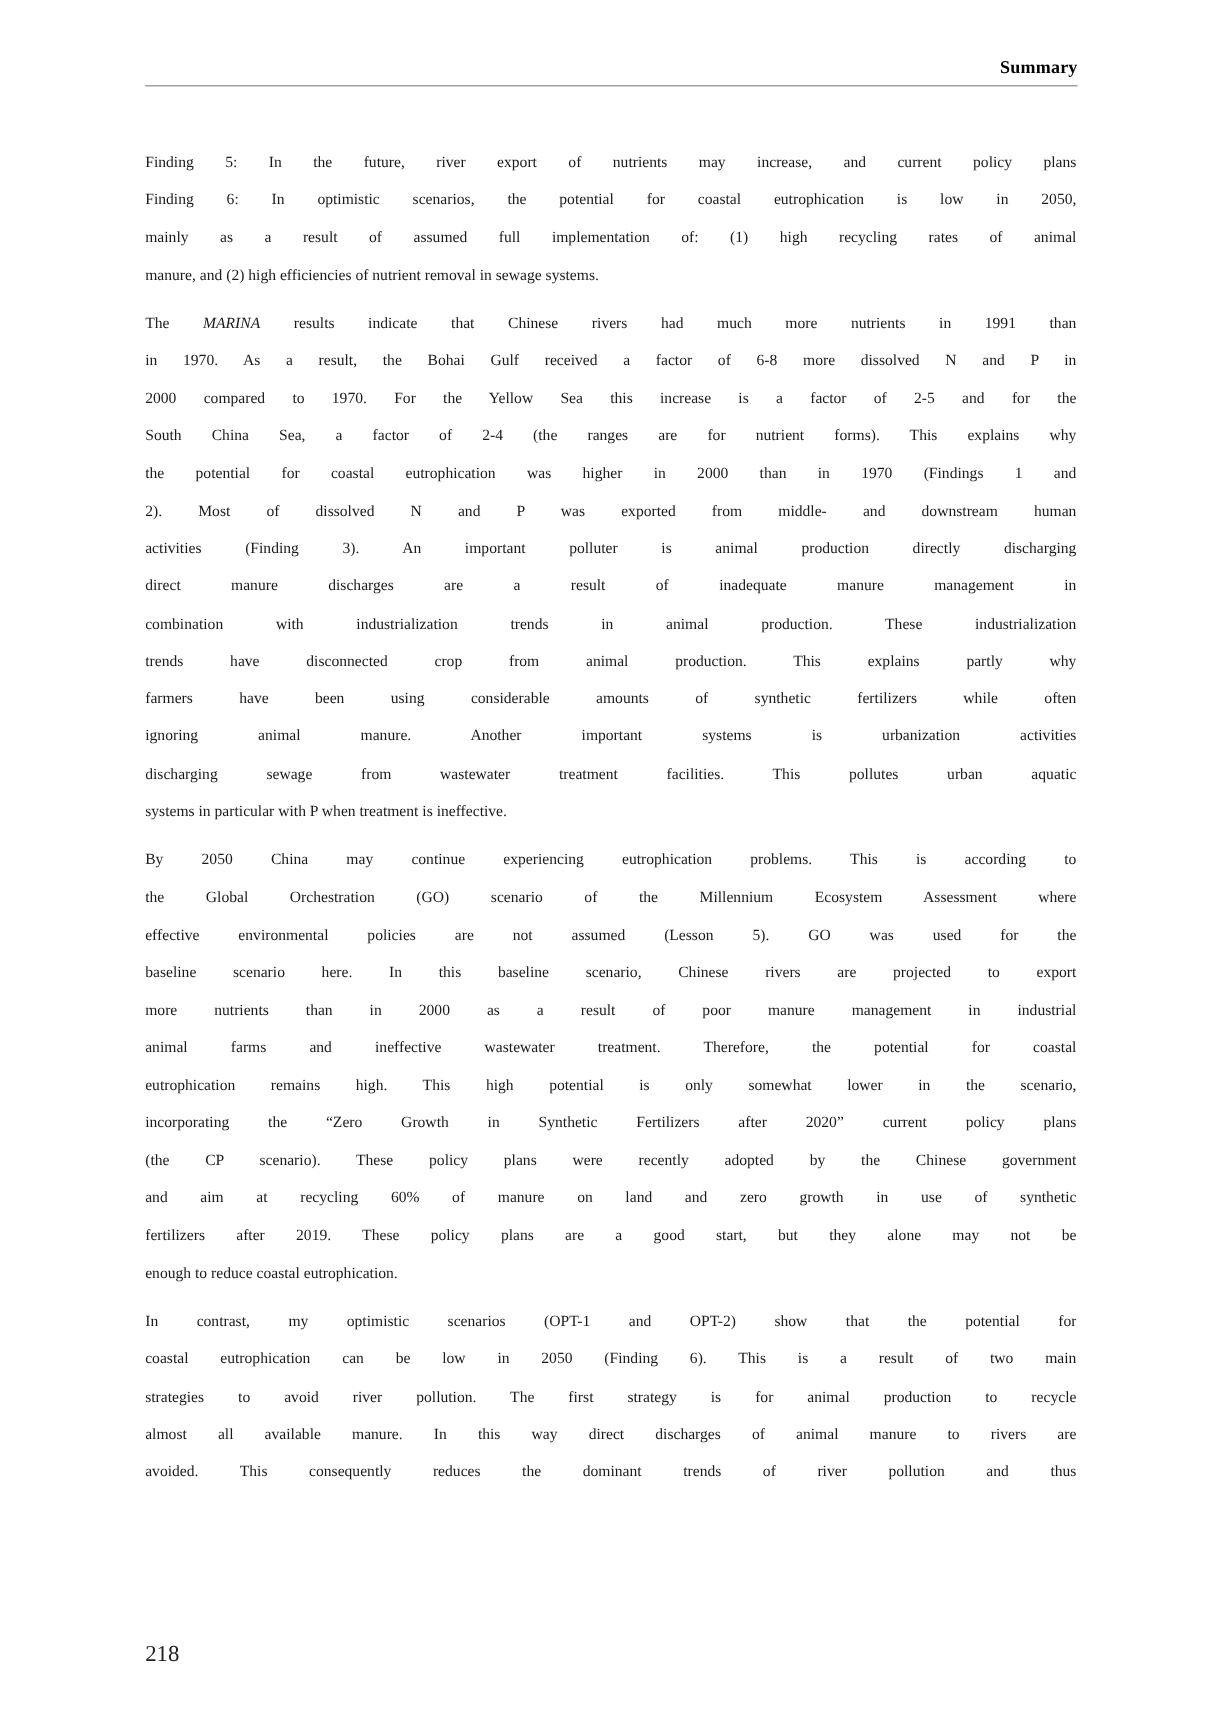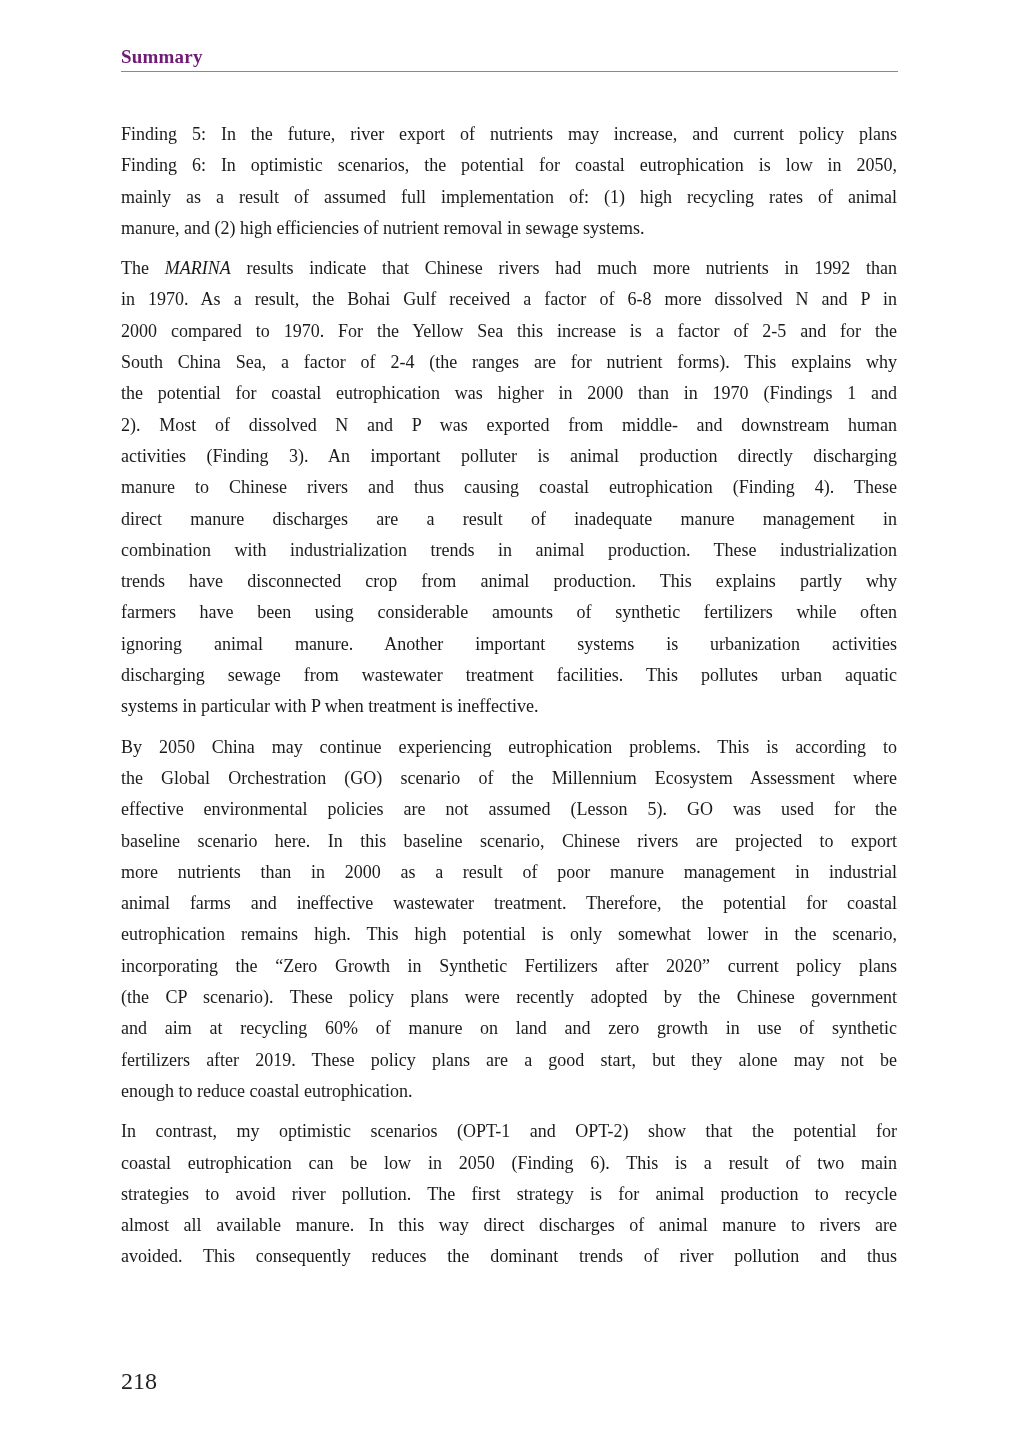--- a/index.html
+++ b/index.html
@@ -1,30 +1,30 @@
 <!DOCTYPE html>
 <html><head>
 <meta charset="utf-8">
 <style>
   html, body { margin: 0; padding: 0; background: #ffffff; }
   body { width: 1018px; height: 1440px; position: relative; overflow: hidden;
          font-family: "DejaVu Serif", "Liberation Serif", serif; color: #1a1a1a; }
   .header { position: absolute; left: 121px; top: 47px; width: 777px; }
   .header-title { font-family: "Liberation Serif", "DejaVu Serif", serif; font-weight: bold;
-                  font-size: 19px; letter-spacing: 0.2px; color: #701a75; display: block; height: 20px; line-height: 20px; }
+                  font-size: 15px; letter-spacing: 0.2px; color: #000000; display: block; height: 20px; line-height: 20px; text-align: right; }
   .header-rule { position: absolute; left: 0; top: 24px; width: 777px; height: 1px; background: #8a8a8a; }
   .body-text { position: absolute; left: 121px; top: 119px; width: 776px; }
   .para { margin: 0 0 9px 0; }
   .para.tight { margin-bottom: 0; }
-  .line { display: block; height: 31.3px; line-height: 31.3px; font-size: 18px;
+  .line { display: block; height: 31.3px; line-height: 31.3px; font-size: 13px;
           font-family: "Liberation Serif", "DejaVu Serif", serif;
           text-align: justify; text-align-last: justify; white-space: nowrap; overflow: hidden; }
   .line.last { text-align-last: left; }
   .line span.it { font-style: italic; }
-  .page-number { position: absolute; left: 121px; top: 1368px; font-size: 24px;
+  .page-number { position: absolute; left: 121px; top: 1368px; font-size: 19px;
                  font-family: "Liberation Serif", "DejaVu Serif", serif; color: #222; }
 </style>
 </head>
 <body>
 
 <div class="header">
   <span class="header-title">Summary</span>
   <div class="header-rule"></div>
 </div>
 
@@ -34,28 +34,27 @@
     <span class="line">Finding 5: In the future, river export of nutrients may increase, and current policy plans</span>
   </div>
 
   <div class="para">
     <span class="line">Finding 6: In optimistic scenarios, the potential for coastal eutrophication is low in 2050,</span>
     <span class="line">mainly as a result of assumed full implementation of: (1) high recycling rates of animal</span>
     <span class="line last">manure, and (2) high efficiencies of nutrient removal in sewage systems.</span>
   </div>
 
   <div class="para">
-    <span class="line"><span>The </span><span class="it">MARINA</span><span> results indicate that Chinese rivers had much more nutrients in 1992 than</span></span>
+    <span class="line"><span>The </span><span class="it">MARINA</span><span> results indicate that Chinese rivers had much more nutrients in 1991 than</span></span>
     <span class="line">in 1970. As a result, the Bohai Gulf received a factor of 6-8 more dissolved N and P in</span>
     <span class="line">2000 compared to 1970. For the Yellow Sea this increase is a factor of 2-5 and for the</span>
     <span class="line">South China Sea, a factor of 2-4 (the ranges are for nutrient forms). This explains why</span>
     <span class="line">the potential for coastal eutrophication was higher in 2000 than in 1970 (Findings 1 and</span>
     <span class="line">2). Most of dissolved N and P was exported from middle- and downstream human</span>
     <span class="line">activities (Finding 3). An important polluter is animal production directly discharging</span>
-    <span class="line">manure to Chinese rivers and thus causing coastal eutrophication (Finding 4). These</span>
     <span class="line">direct manure discharges are a result of inadequate manure management in</span>
     <span class="line">combination with industrialization trends in animal production. These industrialization</span>
     <span class="line">trends have disconnected crop from animal production. This explains partly why</span>
     <span class="line">farmers have been using considerable amounts of synthetic fertilizers while often</span>
     <span class="line">ignoring animal manure. Another important systems is urbanization activities</span>
     <span class="line">discharging sewage from wastewater treatment facilities. This pollutes urban aquatic</span>
     <span class="line last">systems in particular with P when treatment is ineffective.</span>
   </div>
 
   <div class="para">

